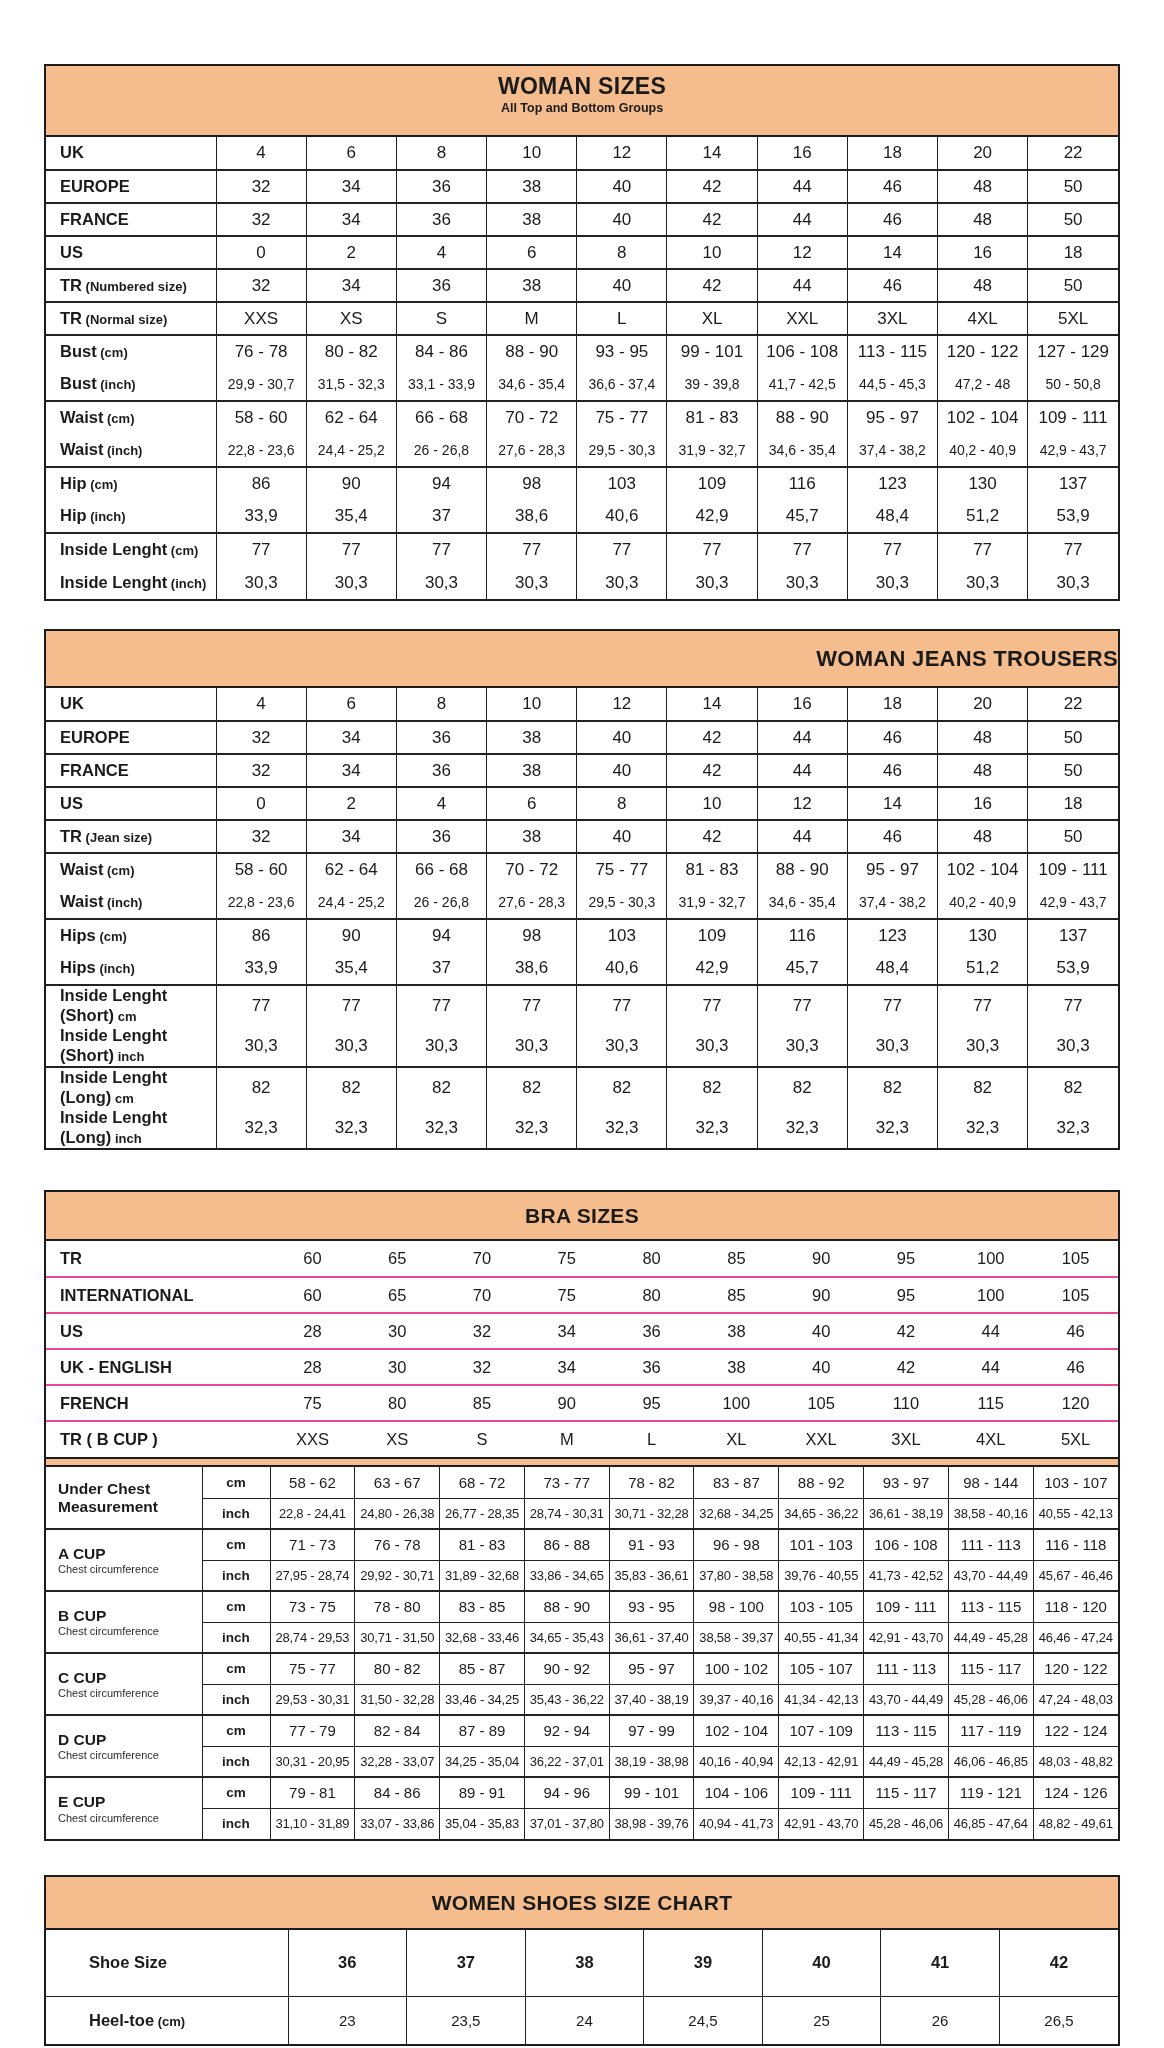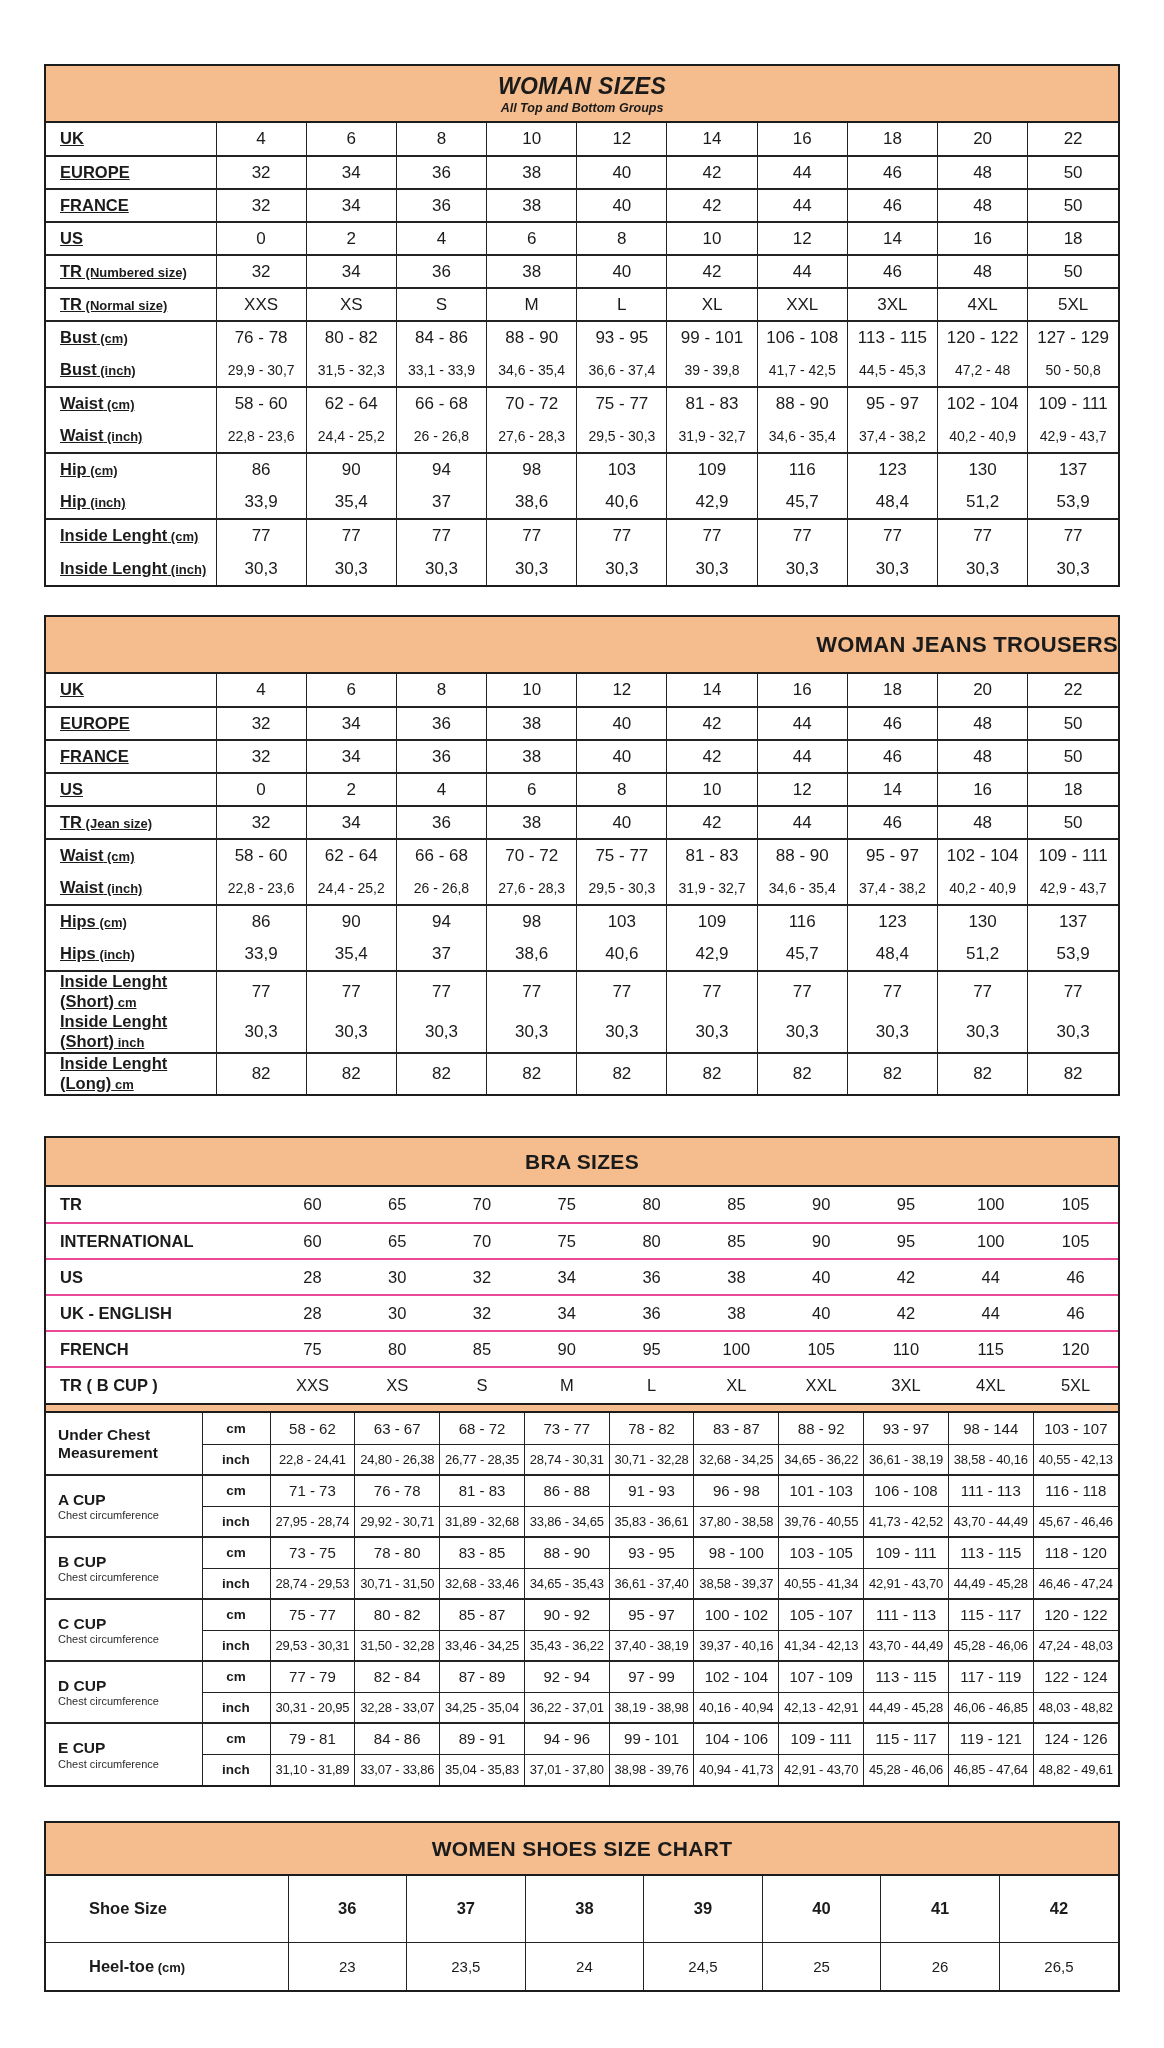--- a/index.html
+++ b/index.html
@@ -16,38 +16,38 @@
   .mb2 { margin-bottom: 40px; }
   .mb3 { margin-bottom: 34px; }
 
   .band {
     background: var(--accent, #F5BD8E);
     border-bottom: 2px solid #1c1c1c;
     text-align: center;
   }
   .band .t  { font-size: 23px; font-weight: bold; letter-spacing: .3px; }
   .band .st { font-size: 12.5px; font-weight: bold; margin-top: 1px; }
-  .band.two    { padding: 7px 0 6px 0; font-style: italic; }
+  .band.two    { padding: 7px 0 20px 0; }
   .band.single { padding: 15px 0 14px 0; text-align: right; }
   .band.single .t { font-size: 22px; }
   .band.bra    { padding: 12px 0 11px 0; }
   .band.bra .t { font-size: 21px; }
   .band.shoes-band { padding: 14px 0 13px 0; }
   .band.shoes-band .t { font-size: 21px; }
 
   table { width: 100%; border-collapse: collapse; table-layout: fixed; }
   td { text-align: center; vertical-align: middle; overflow: hidden; }
 
   .lbl { text-align: left; padding-left: 14px; }
   .lbl-main { font-weight: bold; font-size: 16.5px; }
   .lbl-sm   { font-weight: bold; font-size: 13px; }
 
   
   .grid td { border-left: 1px solid #222; height: 33px; font-size: 17px; }
-  .grid td:first-child { border-left: none; text-decoration: underline; }
+  .grid td:first-child { border-left: none; }
   .grid tr.sep td { border-top: 2px solid #222; }
   .grid tr.cont td { border-top: none; }
   .grid tr:first-child td { border-top: none; }
   .grid tr.inch-row td.val { font-size: 14px; }
 
   
   .bsimple td { height: 36px; font-size: 16.5px; }
   .bsimple tr + tr td { border-top: 2px solid #ec4899; }
   .bsimple .lbl-main { font-size: 16.5px; }
 
@@ -454,20 +454,33 @@
             <td class="val">82</td>
             <td class="val">82</td>
             <td class="val">82</td>
             <td class="val">82</td>
             <td class="val">82</td>
             <td class="val">82</td>
             <td class="val">82</td>
             <td class="val">82</td>
             <td class="val">82</td>
             <td class="val">82</td>
+          </tr>
+          <tr class="cont">
+            <td class="lbl"><span class="lbl-main">Inside Lenght (Long)</span><span class="lbl-sm"> inch</span></td>
+            <td class="val">32,3</td>
+            <td class="val">32,3</td>
+            <td class="val">32,3</td>
+            <td class="val">32,3</td>
+            <td class="val">32,3</td>
+            <td class="val">32,3</td>
+            <td class="val">32,3</td>
+            <td class="val">32,3</td>
+            <td class="val">32,3</td>
+            <td class="val">32,3</td>
           </tr>
         </tbody>
     </table>
   </section>
 
   <section class="block mb3">
     <div class="band bra">
       <div class="t">BRA SIZES</div>
     </div>
     <table class="bsimple">

